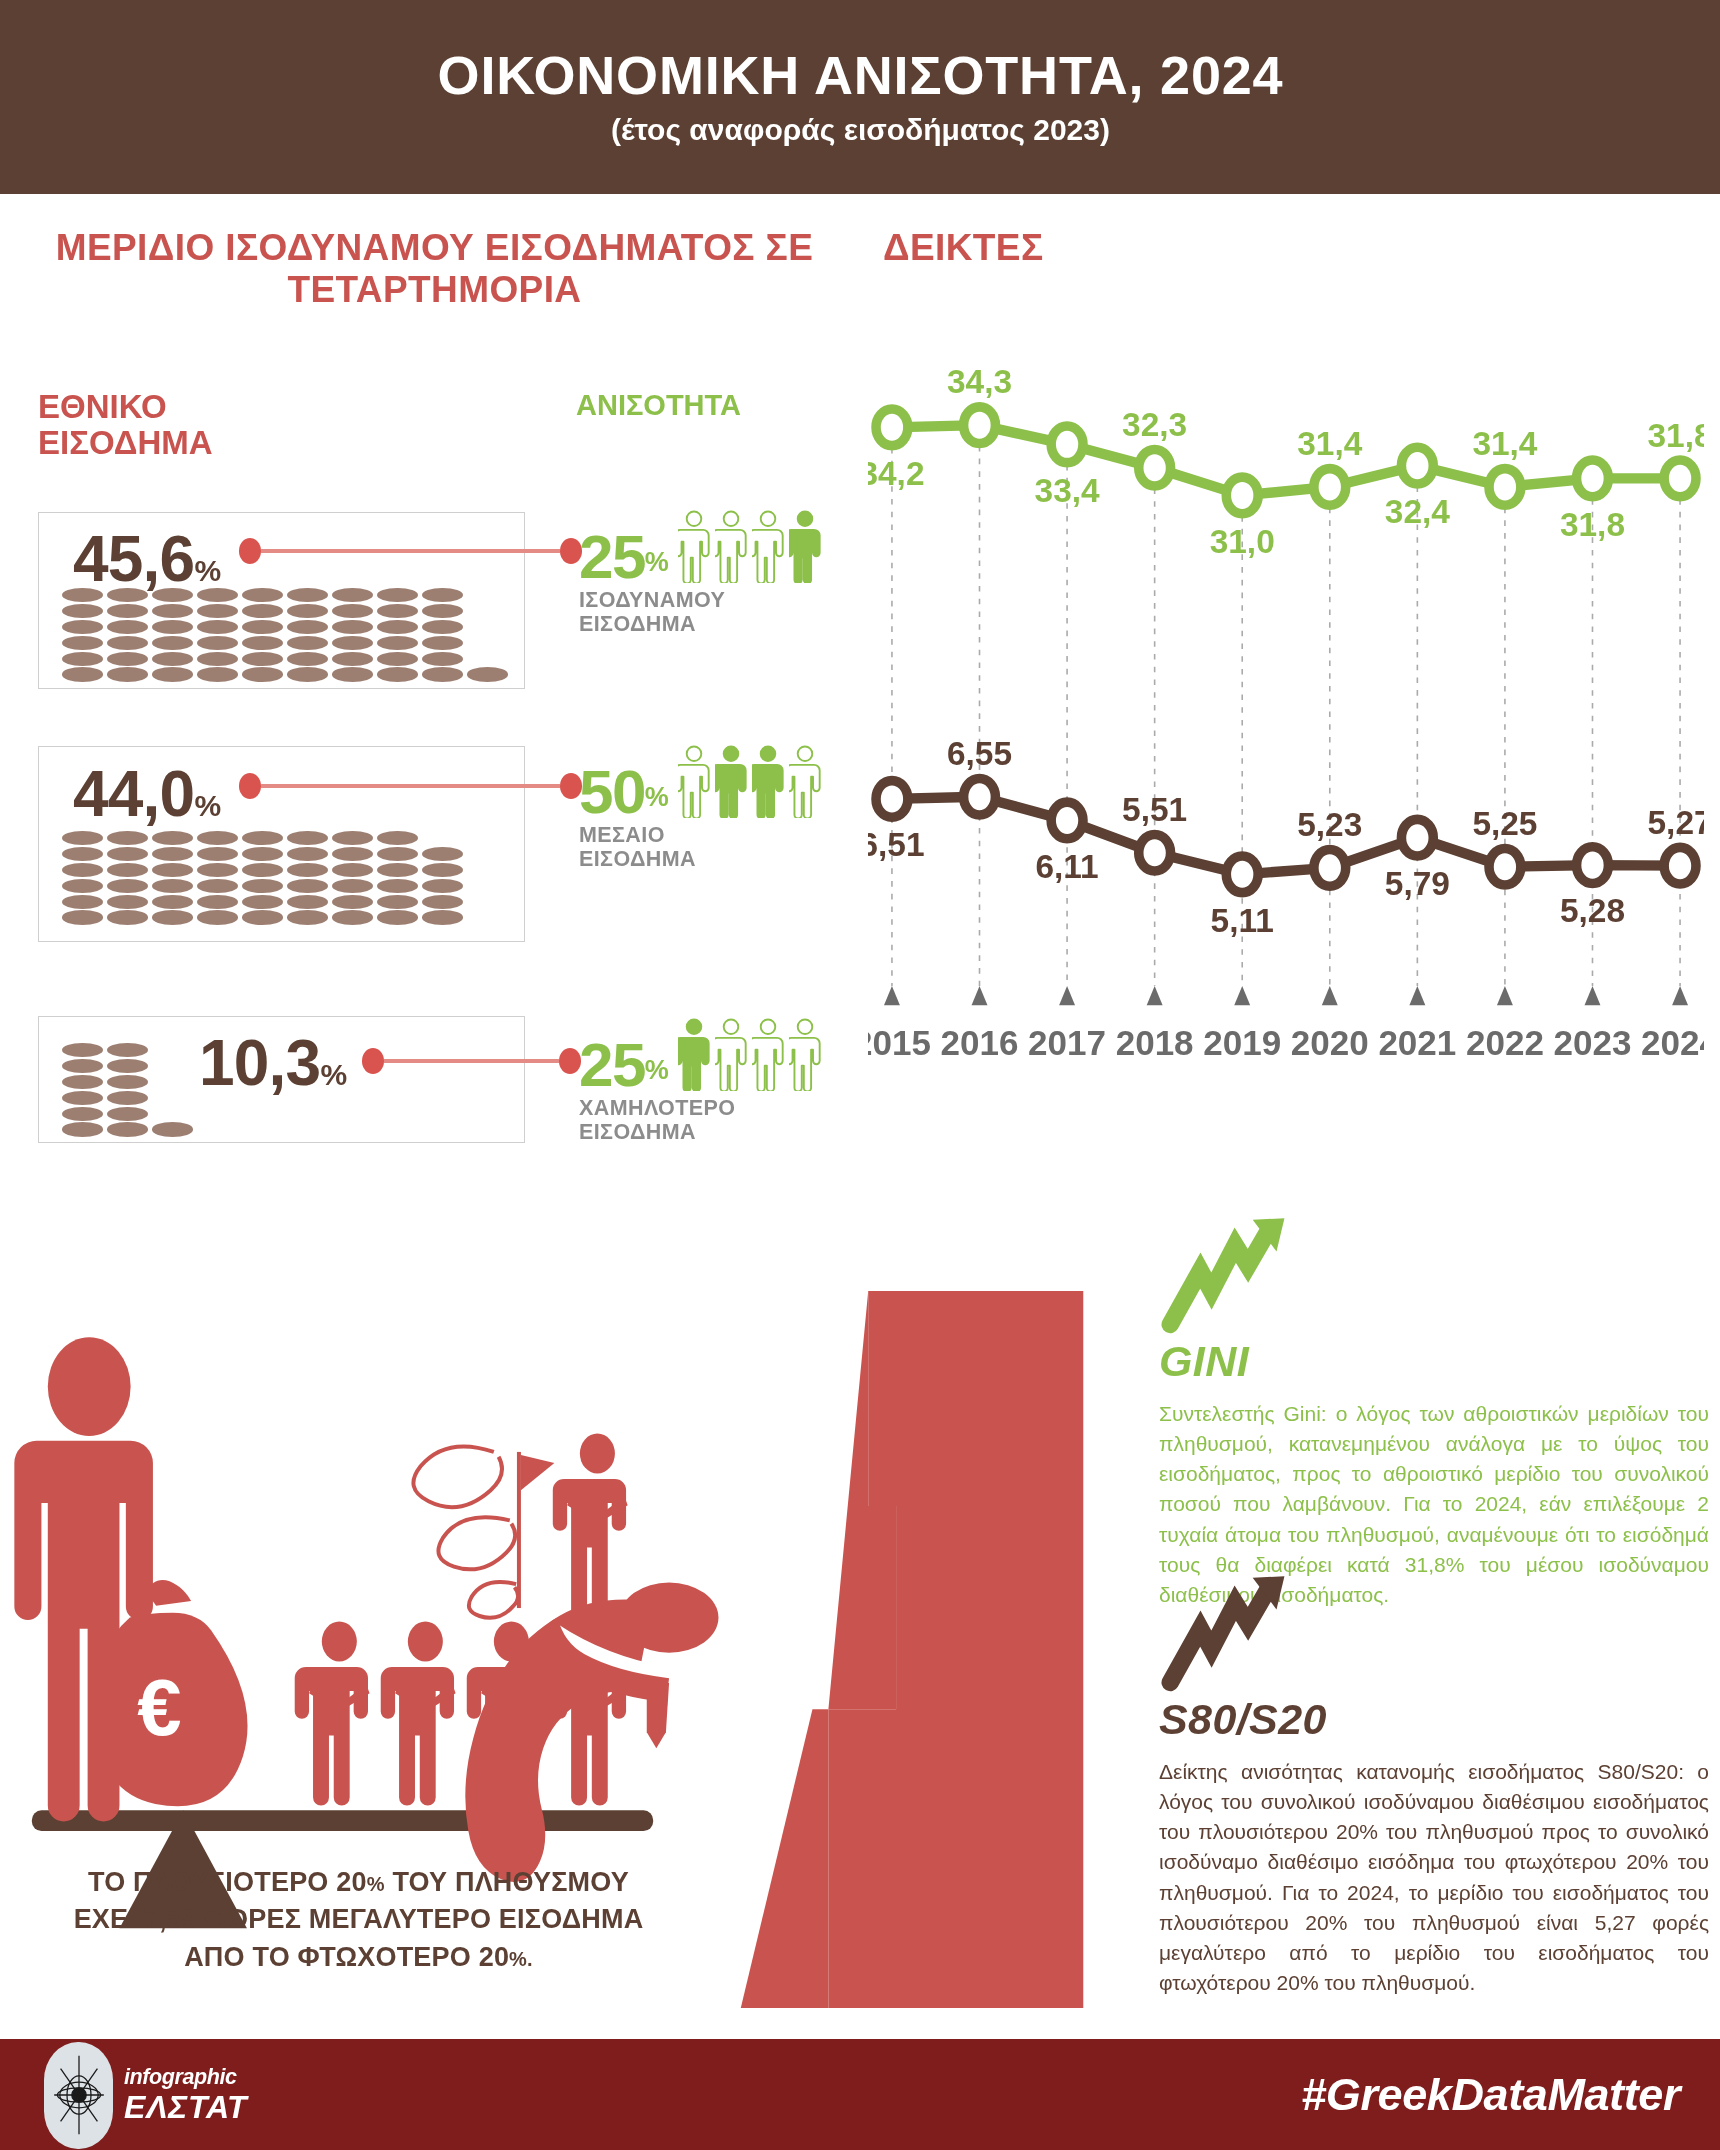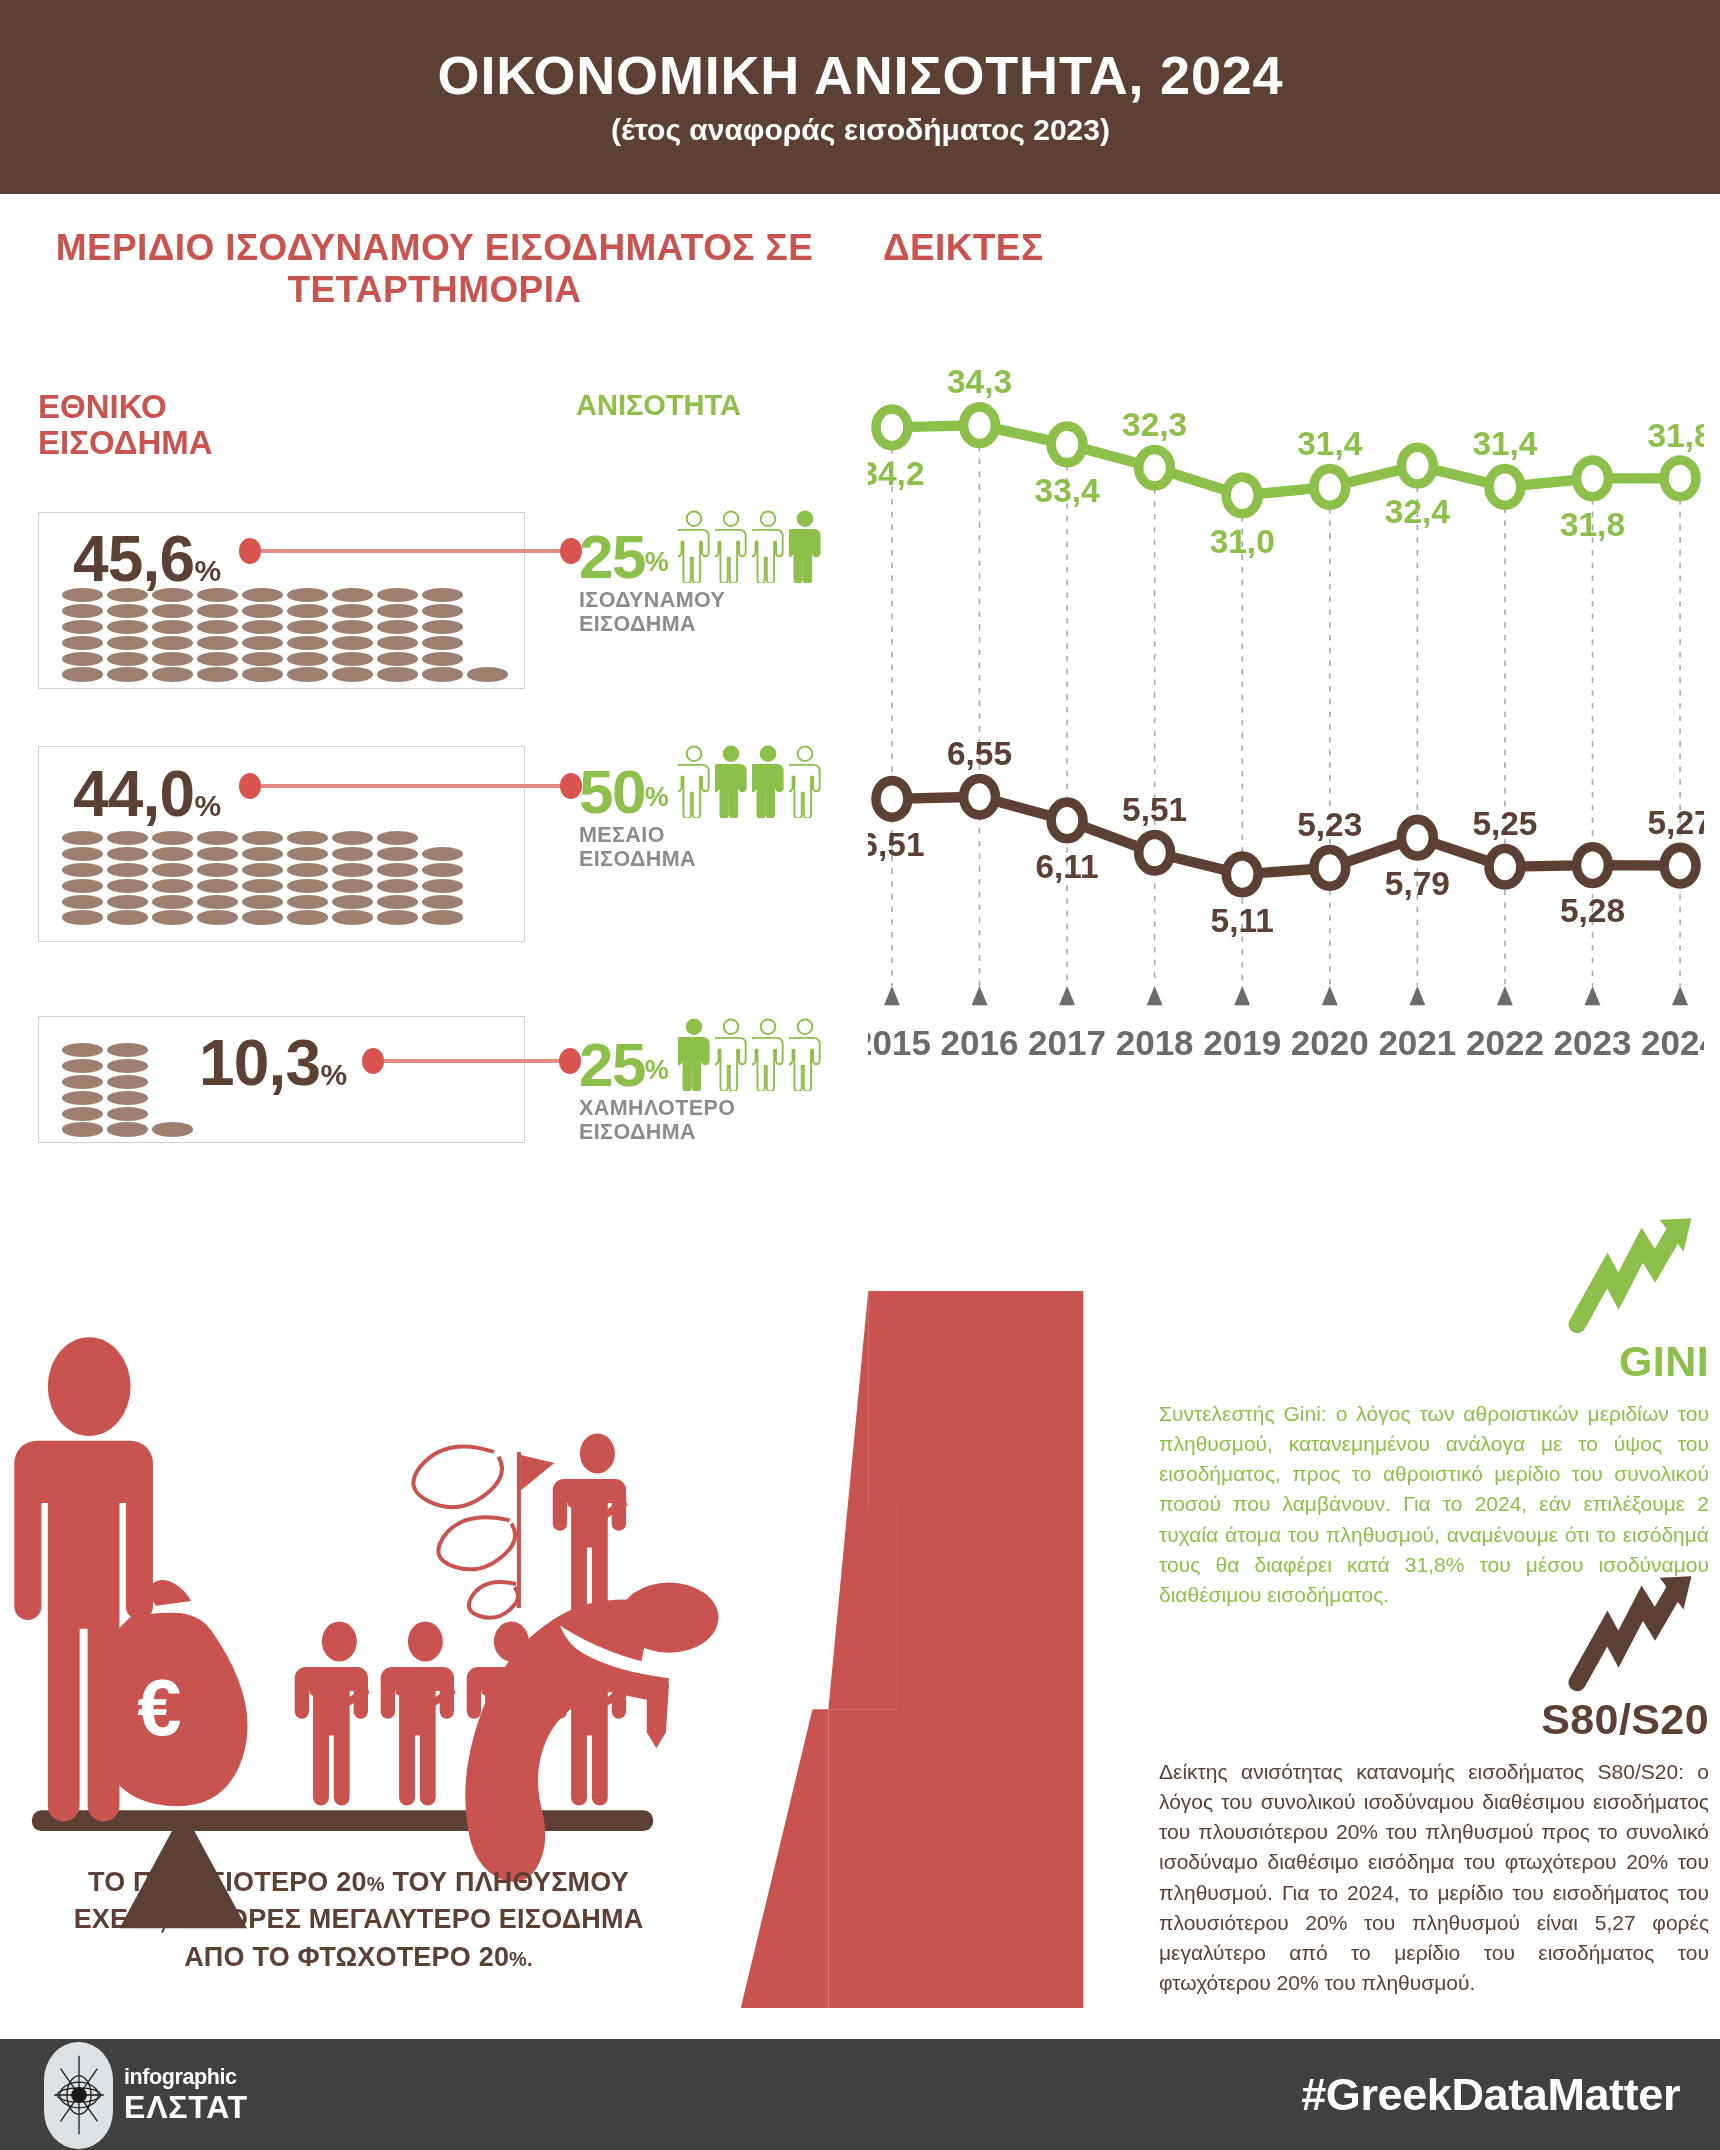--- a/index.html
+++ b/index.html
@@ -109,36 +109,36 @@
   .caption {
     position: absolute; left: 32px; top: 1864px; width: 653px;
     text-align: center; color: #5C4033; font-weight: bold;
     font-size: 27px; line-height: 1.38; letter-spacing: 0.2px;
   }
   .caption .sm { font-size: 20px; }
 
   
   #gini-block { position: absolute; left: 1159px; top: 1215px; width: 550px; }
   #s80-block  { position: absolute; left: 1159px; top: 1573px; width: 550px; }
-  .ind-icon-wrap { text-align: right; }
+  .ind-icon-wrap { text-align: left; font-style: italic; }
   .ind-name { font-weight: bold; font-size: 43px; letter-spacing: 0.4px; }
   .ind-name.gini { color: #8DC04A; }
   .ind-name.s80 { color: #5C4033; }
   .ind-text {
     font-size: 21px; line-height: 1.44; text-align: justify;
     margin-top: 12.7px;
   }
   .ind-text.gini { color: #8DC04A; }
   .ind-text.s80 { color: #5C4033; }
 
   
   .footer {
     position: absolute; left: 0; bottom: 0;
-    width: 1721px; height: 112px; background: #404040;
-    display: flex; align-items: center;
+    width: 1721px; height: 112px; background: #7f1d1d;
+    display: flex; align-items: center; font-style: italic;
   }
   .footer-logo { margin-left: 44px; display: flex; align-items: center; }
   .logo-badge {
     width: 69px; height: 107px; background: #DDE2E6;
     border-radius: 34px / 38px;
     display: flex; align-items: center; justify-content: center;
   }
   .logo-text { margin-left: 11px; color: #ffffff; line-height: 1; }
   .logo-text .t1 { font-size: 21.5px; font-weight: bold; letter-spacing: -0.4px; }
   .logo-text .t2 { font-size: 32px; font-weight: bold; letter-spacing: 0.8px; margin-top: 3.2px; }

